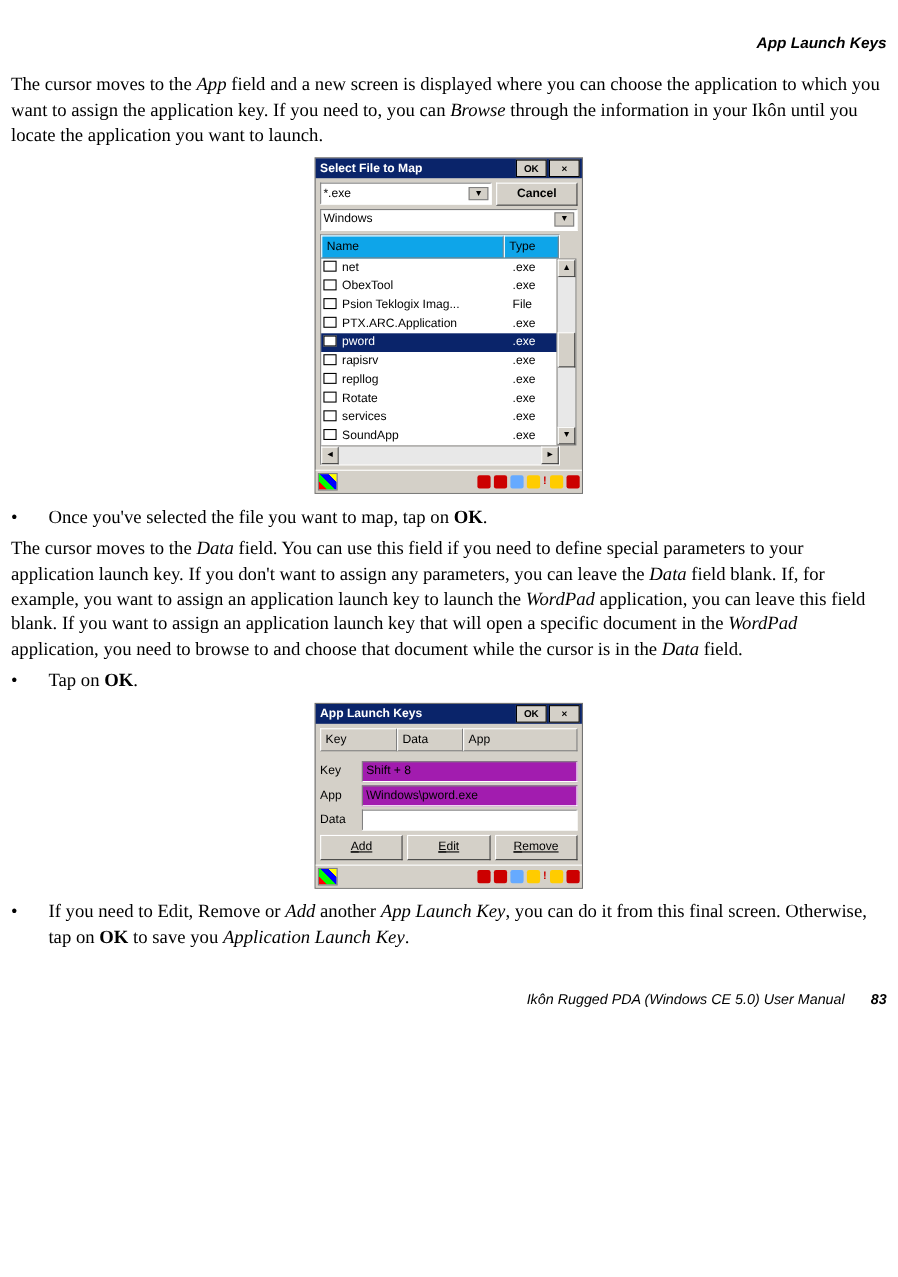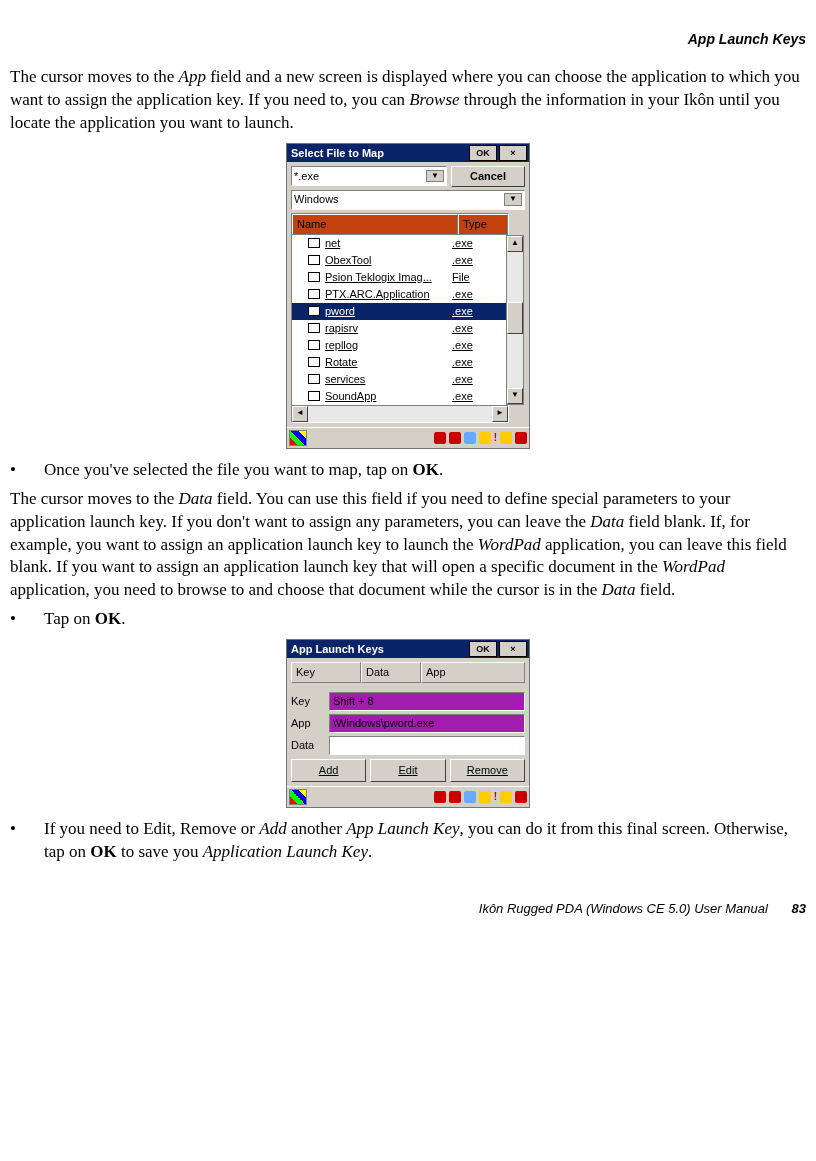--- a/index.html
+++ b/index.html
@@ -101,33 +101,33 @@
   .list-box {
     background:#fff;
     border-top:1px solid #808080;
     border-left:1px solid #808080;
     border-right:1px solid #fff;
     border-bottom:1px solid #fff;
     margin-top:2px;
   }
   .list-head {
     display:flex;
-    background:#c2410c;
+    background:#0ea5e9;
     border-bottom:1px solid #808080;
   }
   .list-head-cell {
     border-top:1px solid #fff;
     border-left:1px solid #fff;
     border-right:1px solid #808080;
     padding:2px 4px;
     font-size:11px;
   }
   .list-body { position:relative; }
   .list-rows { }
-  .list-row { display:flex; padding:1px 16px; height:15px; align-items:flex-start;text-decoration:underline; }
+  .list-row { display:flex; padding:1px 2px; height:15px; align-items:flex-start; }
   .list-row.sel { background:#0a246a; color:#fff; }
   .file-ico { width:14px; height:12px; margin-right:3px; display:inline-block; }
   .ico-box { border:1px solid #000; background:#fff; width:10px; height:8px; display:inline-block; }
   .name-col { flex:1; display:flex; align-items:center; }
   .type-col { width:40px; }
   .vscroll {
     position:absolute; right:-16px; top:0; bottom:0; width:16px;
     background:#d4d0c8;
     border:1px solid #808080;
     display:flex; flex-direction:column;

